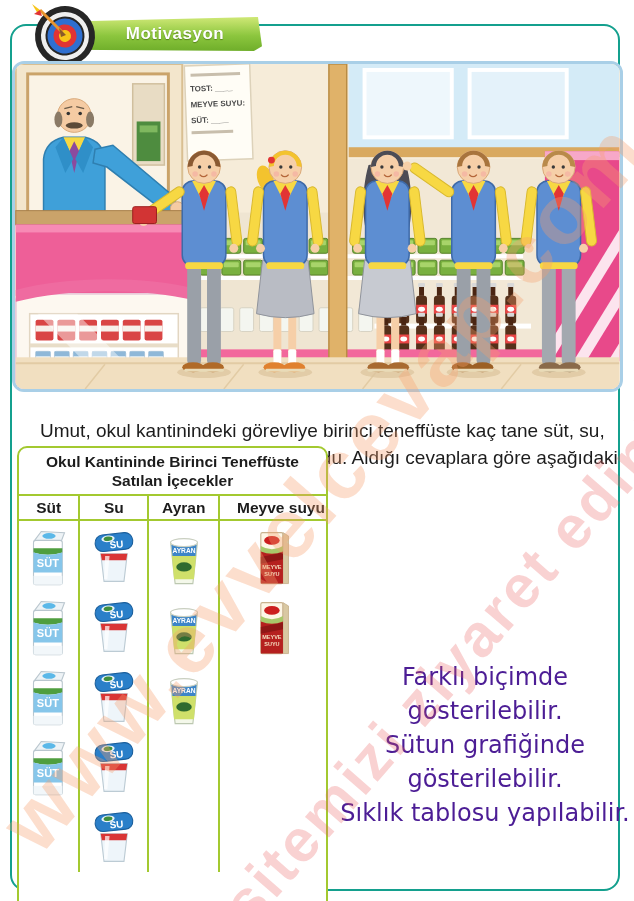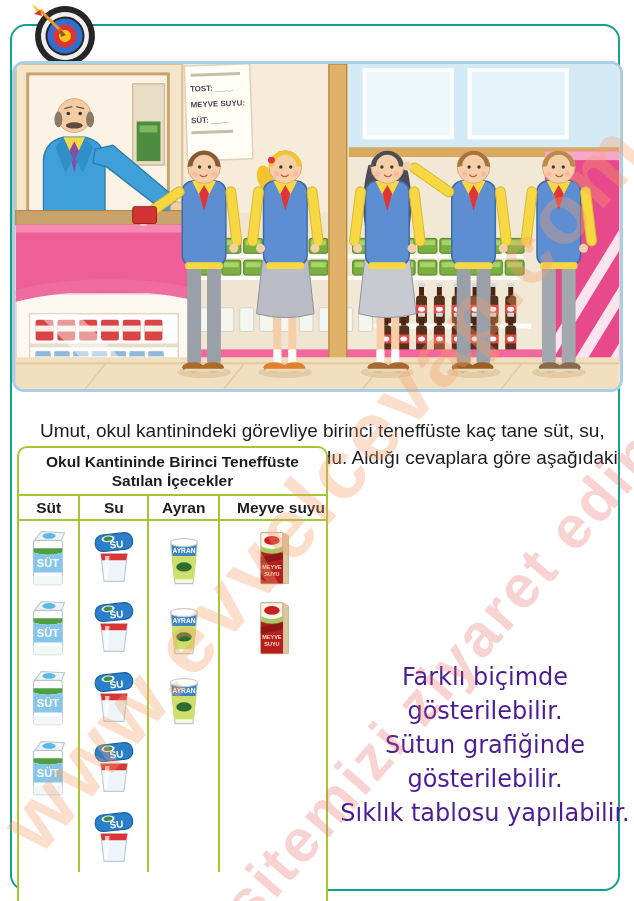--- a/index.html
+++ b/index.html
@@ -99,20 +99,23 @@
       <text x="21" y="39" text-anchor="middle" font-family="Liberation Sans,sans-serif" font-size="5" font-weight="bold" fill="#f5ddc0">MEYVE</text>
       <text x="21" y="45" text-anchor="middle" font-family="Liberation Sans,sans-serif" font-size="5" font-weight="bold" fill="#f5ddc0">SUYU</text>
     </g>
   </defs>
 </svg>
 
 <div id="page">
 
   <div class="page-border"></div>
 
+  <div class="banner">
+    <span>Motivasyon</span>
+  </div>
   <div class="banner-fold"></div>
   <svg class="dartboard" viewBox="0 0 74 72">
     <ellipse cx="38" cy="64" rx="22" ry="5" fill="rgba(0,0,0,.18)"></ellipse>
     <g transform="rotate(-8 37 34)">
       <circle cx="37" cy="34" r="30" fill="#262626"></circle>
       <circle cx="37" cy="34" r="24" fill="#efefef"></circle>
       <circle cx="37" cy="34" r="19.5" fill="#262626"></circle>
       <circle cx="37" cy="34" r="17.5" fill="#2f6fd0"></circle>
       <circle cx="37" cy="34" r="11.5" fill="#e03434"></circle>
       <circle cx="37" cy="34" r="6" fill="#f7c518"></circle>

